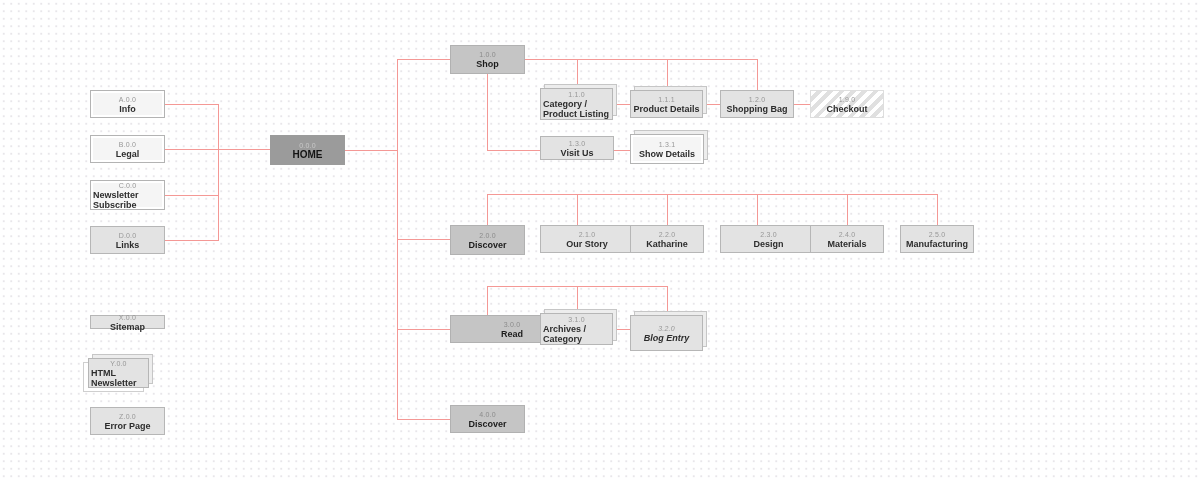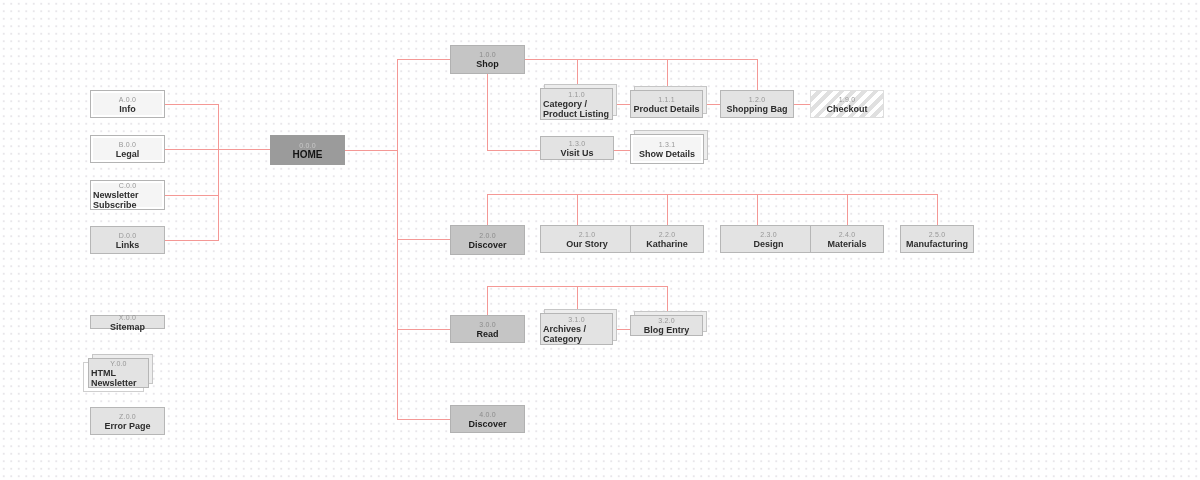--- a/index.html
+++ b/index.html
@@ -198,34 +198,34 @@
         <div class="node-num">2.4.0</div>
         <div class="node-label">Materials</div>
       </div>
     </div>
     <div class="node node--page" style="left: 900px; top: 225px; width: 74px; height: 28px;">
       <div class="node-body">
         <div class="node-num">2.5.0</div>
         <div class="node-label">Manufacturing</div>
       </div>
     </div>
-    <div class="node node--section" style="left: 450px; top: 315px; width: 75px; height: 28px;">
+    <div class="node node--section" style="left: 450px; top: 315px; width: 84px; height: 28px; padding-left: 40px;">
       <div class="node-body">
         <div class="node-num">3.0.0</div>
         <div class="node-label">Read</div>
       </div>
     </div>
     <div class="node node--page" style="left: 540px; top: 313px; width: 73px; height: 32px;">
       <div class="ghost ghost-up-right"></div>
       <div class="node-body">
         <div class="node-num">3.1.0</div>
         <div class="node-label">Archives / Category</div>
       </div>
     </div>
-    <div class="node node--page" style="left: 630px; top: 315px; width: 73px; height: 21px;">
+    <div class="node node--page" style="left: 630px; top: 315px; width: 73px; height: 36px; font-style: italic;">
       <div class="ghost ghost-up-right"></div>
       <div class="node-body">
         <div class="node-num">3.2.0</div>
         <div class="node-label">Blog Entry</div>
       </div>
     </div>
     <div class="node node--section" style="left: 450px; top: 405px; width: 75px; height: 28px;">
       <div class="node-body">
         <div class="node-num">4.0.0</div>
         <div class="node-label">Discover</div>

